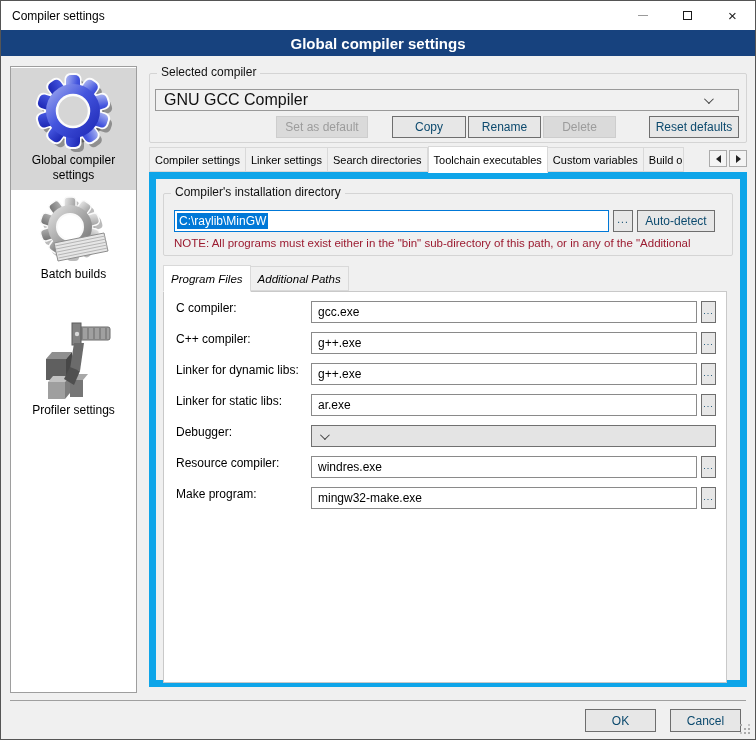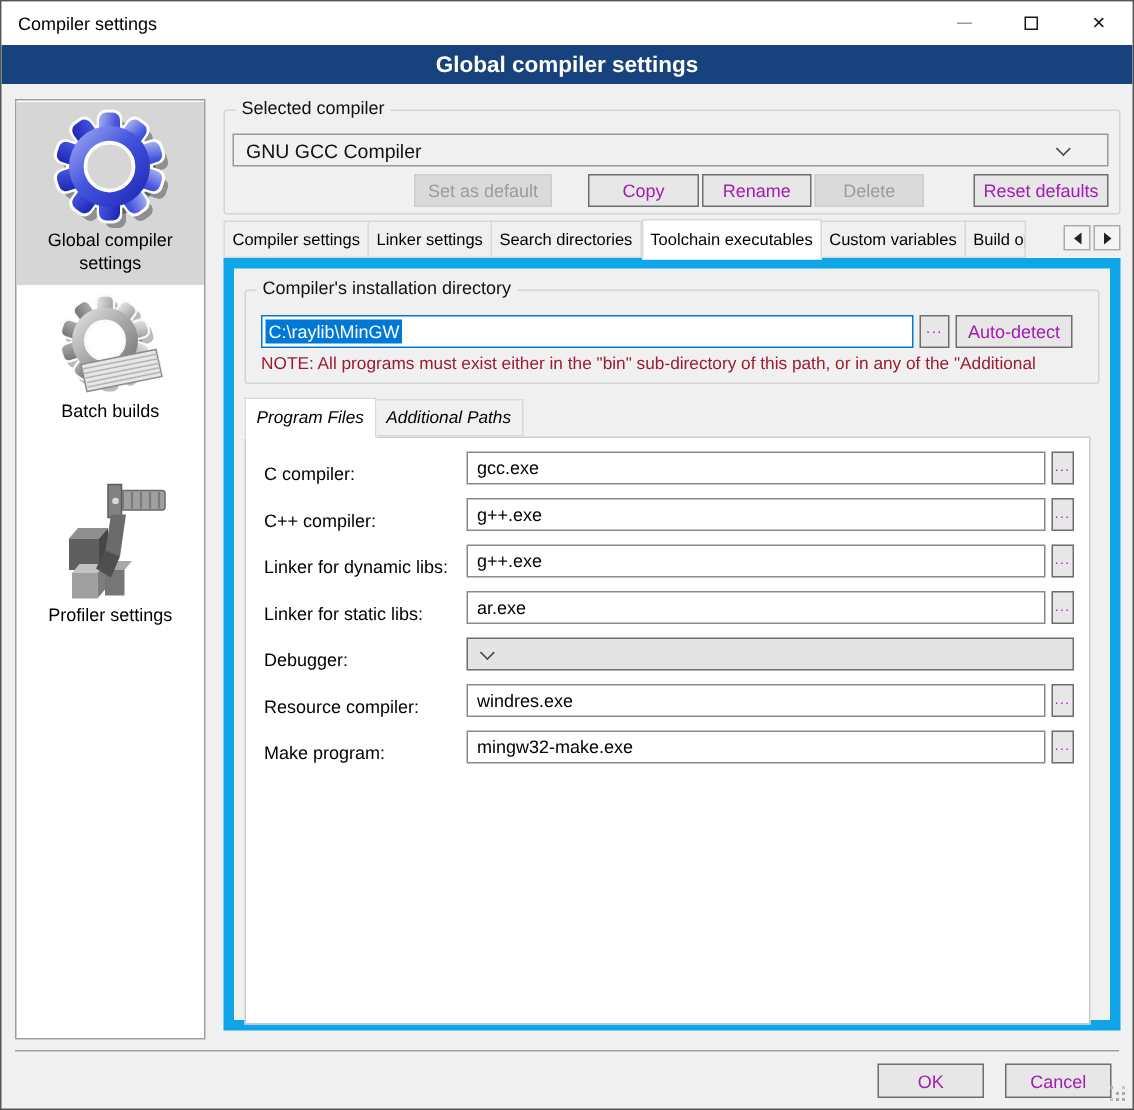--- a/index.html
+++ b/index.html
@@ -38,30 +38,30 @@
   
   .main { flex: 1; min-width: 0; }
 
   .groupbox { position: relative; border: 1px solid #d4d4d4; border-radius: 2px; }
   .gb-legend { position: absolute; top: -9px; left: 7px; background: #f0f0f0;
                padding: 0 4px; font-size: 12px; white-space: nowrap; }
 
   .gb-compiler { margin-top: 7px; height: 70px; padding: 15px 7px 0 5px; }
 
   .combo { height: 22px; border: 1px solid #999; background: #f1f1f1; display: flex;
-           align-items: center; padding: 0 27px 0 8px; font-size: 13px; cursor: default; }
+           align-items: center; padding: 0 27px 0 8px; font-size: 16px; cursor: default; }
   .combo .combo-text { flex: 1; white-space: nowrap; overflow: hidden; }
   .chev { width: 7px; height: 7px; border-right: 1px solid #444; border-bottom: 1px solid #444;
           transform: rotate(45deg) translateY(-2px); flex: none; }
 
   .btnrow { display: flex; justify-content: flex-end; align-items: center;
             margin-top: 5px; gap: 2px; }
   .btn { height: 22px; font-size: 12px; background: #e7e7e7; border: 1px solid #6e6e6e;
          display: flex; align-items: center; justify-content: center; white-space: nowrap;
-         color: #a21caf; cursor: default; }
+         color: #0c4a6e; cursor: default; }
   .btn.disabled { background: #dadada; border-color: #cdcdcd; color: #9c9c9c; }
   .w-setdef { width: 92px; margin-right: 22px; }
   .w-copy { width: 74px; } .w-rename { width: 73px; } .w-delete { width: 73px; }
   .w-reset { width: 90px; margin-left: 31px; }
 
   
   .tabstrip { display: flex; align-items: flex-end; margin-top: 2px; height: 27px;
               position: relative; z-index: 2; }
   .tab { height: 25px; padding: 0 5px; font-size: 11px; background: #f0f0f0;
          border: 1px solid #d9d9d9; border-left-width: 0; display: flex; align-items: center;
@@ -94,21 +94,21 @@
   .note { margin-top: 5px; font-size: 11.5px; color: #9b1b30; white-space: nowrap;
           overflow: hidden; }
 
   
   .subtabs { margin-top: 9px; margin-right: 6px; height: 26px; }
   .subtab { font-size: 11.5px; padding: 0 7px; font-style: italic; }
   .subpanel { position: relative; z-index: 1; background: #fff; border: 1px solid #c9c9c9;
               height: 392px; margin-right: 6px; padding: 9px 10px 0 12px; }
   .subtabs .tab.active { border-bottom: 1px solid #fff; }
 
-  .frow { display: flex; align-items: flex-end; margin-bottom: 9px; height: 22px; }
+  .frow { display: flex; align-items: flex-start; margin-bottom: 9px; height: 22px; }
   .flabel { width: 135px; flex: none; font-size: 12px; color: #000; }
   .finput { flex: 1; height: 22px; border: 1px solid #8a8a8a; background: #fff;
             font-size: 12px; padding: 0 6px; font-family: "Liberation Sans", sans-serif;
             min-width: 0; }
   .fbrowse { width: 15px; height: 22px; margin-left: 4px; font-size: 9px; letter-spacing: 1px;
              padding-bottom: 3px; flex: none; }
   .fcombo { flex: 1; height: 22px; border: 1px solid #707070; background: #e4e4e4; }
 
   
   .footer { margin: 7px 9px 0; border-top: 1px solid #9f9f9f; }

